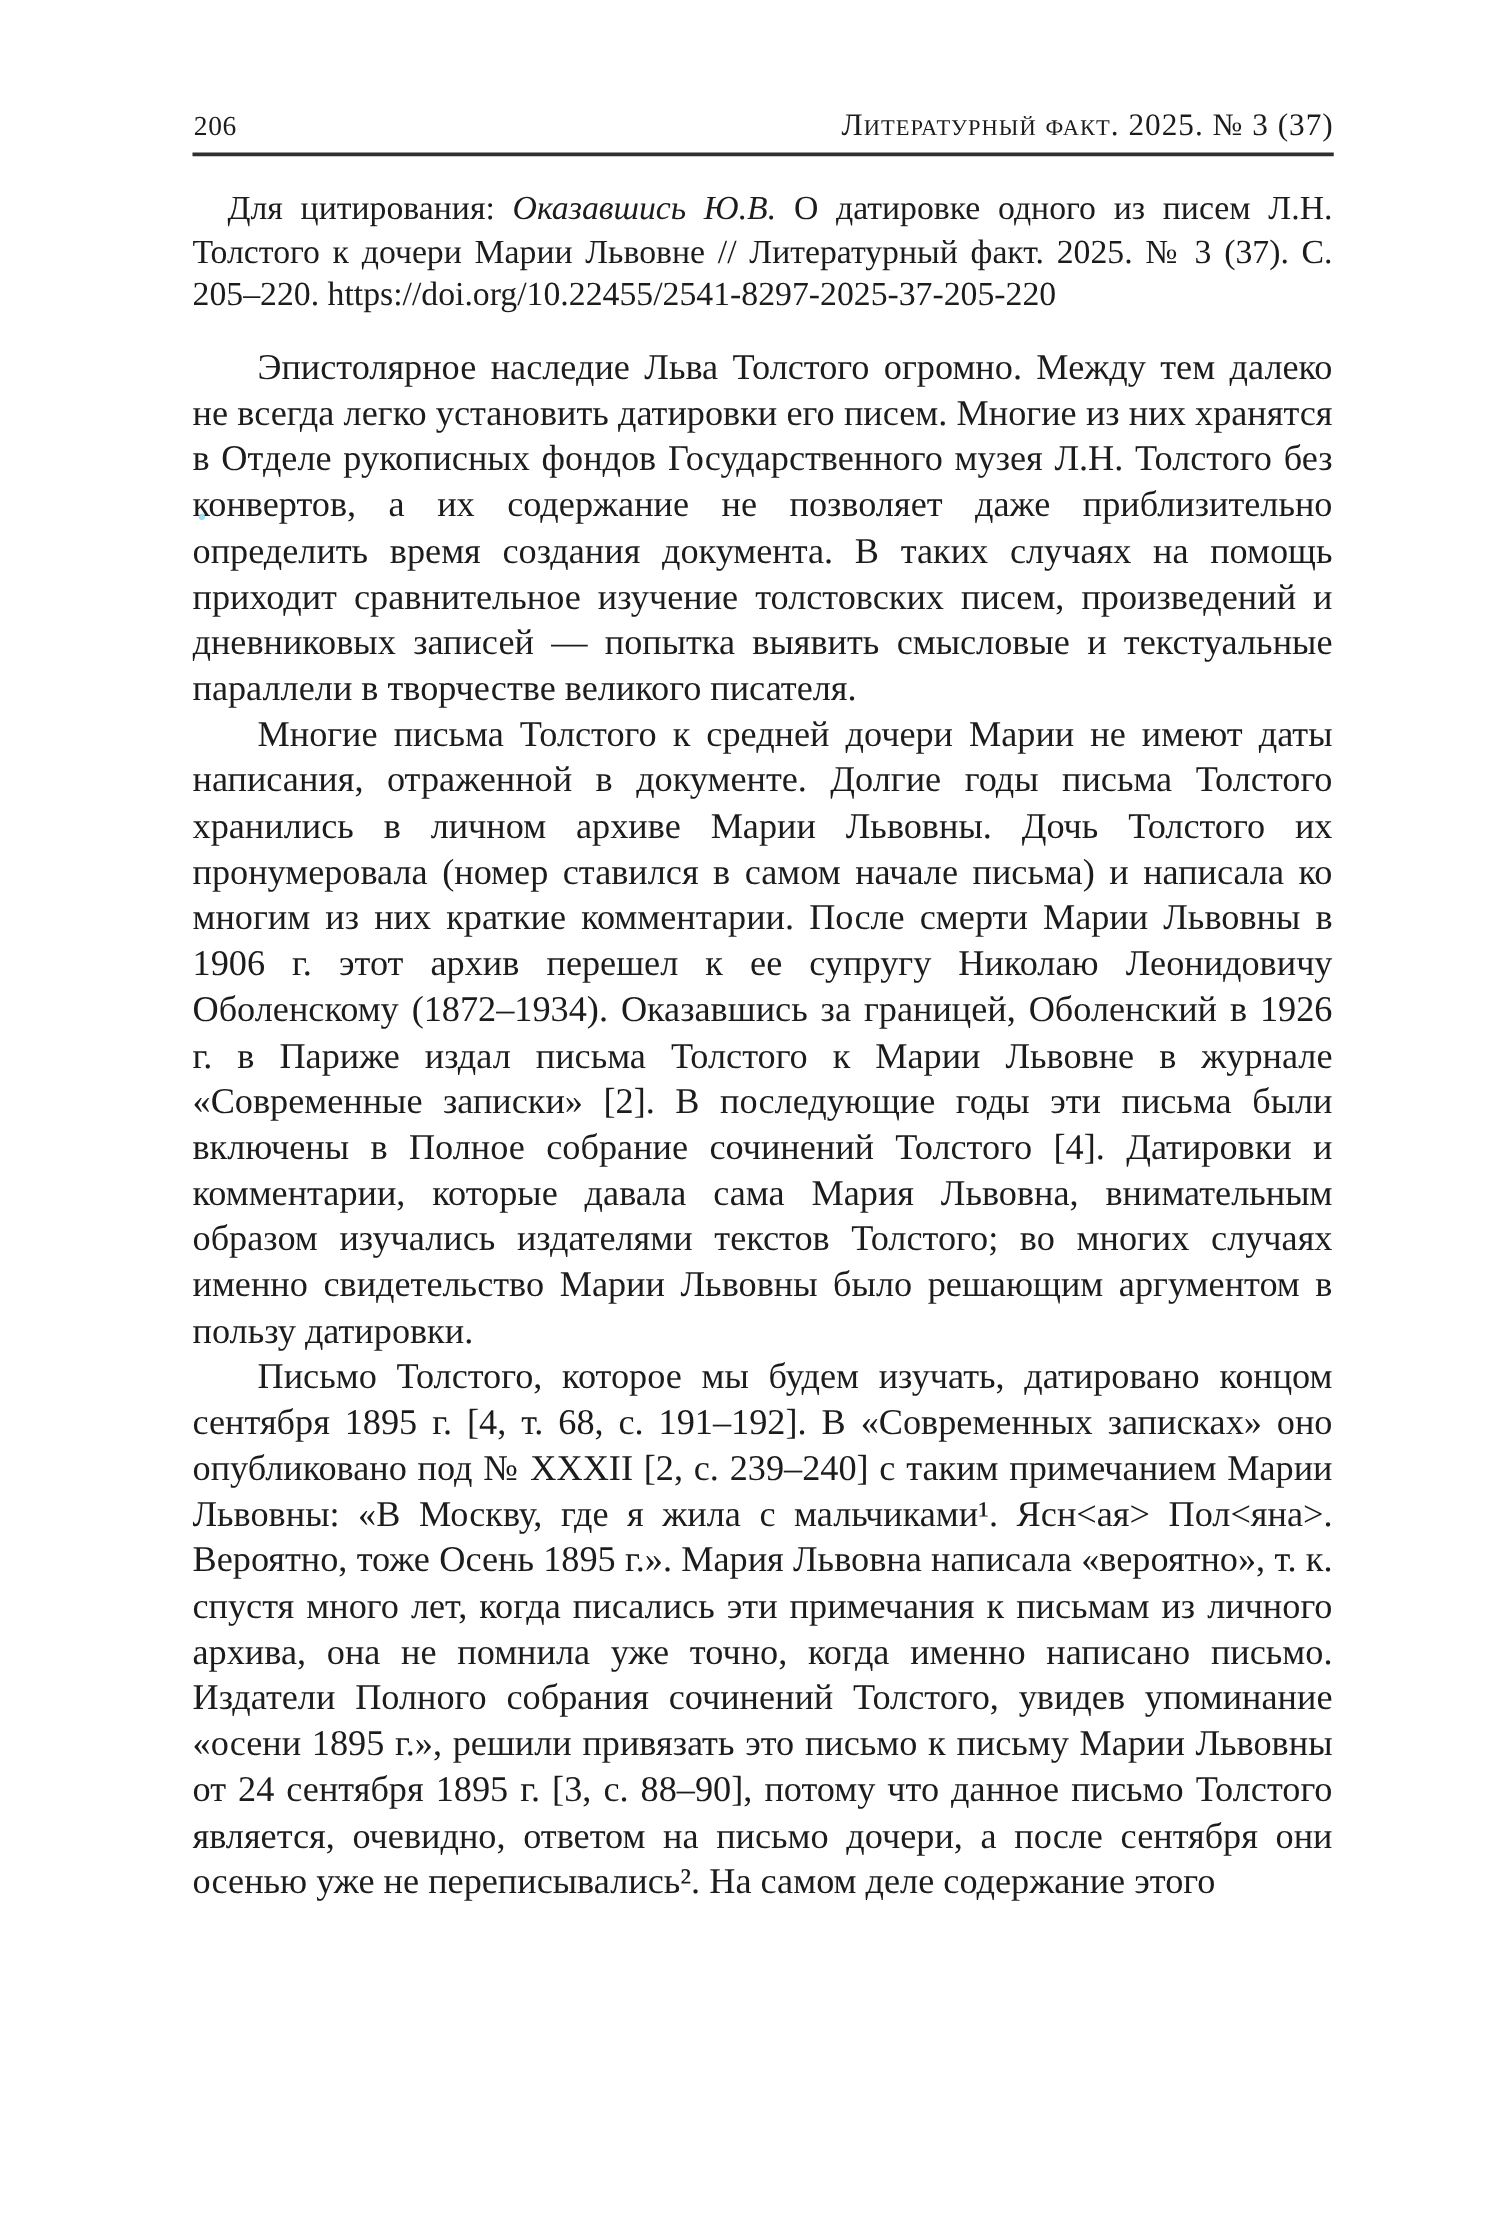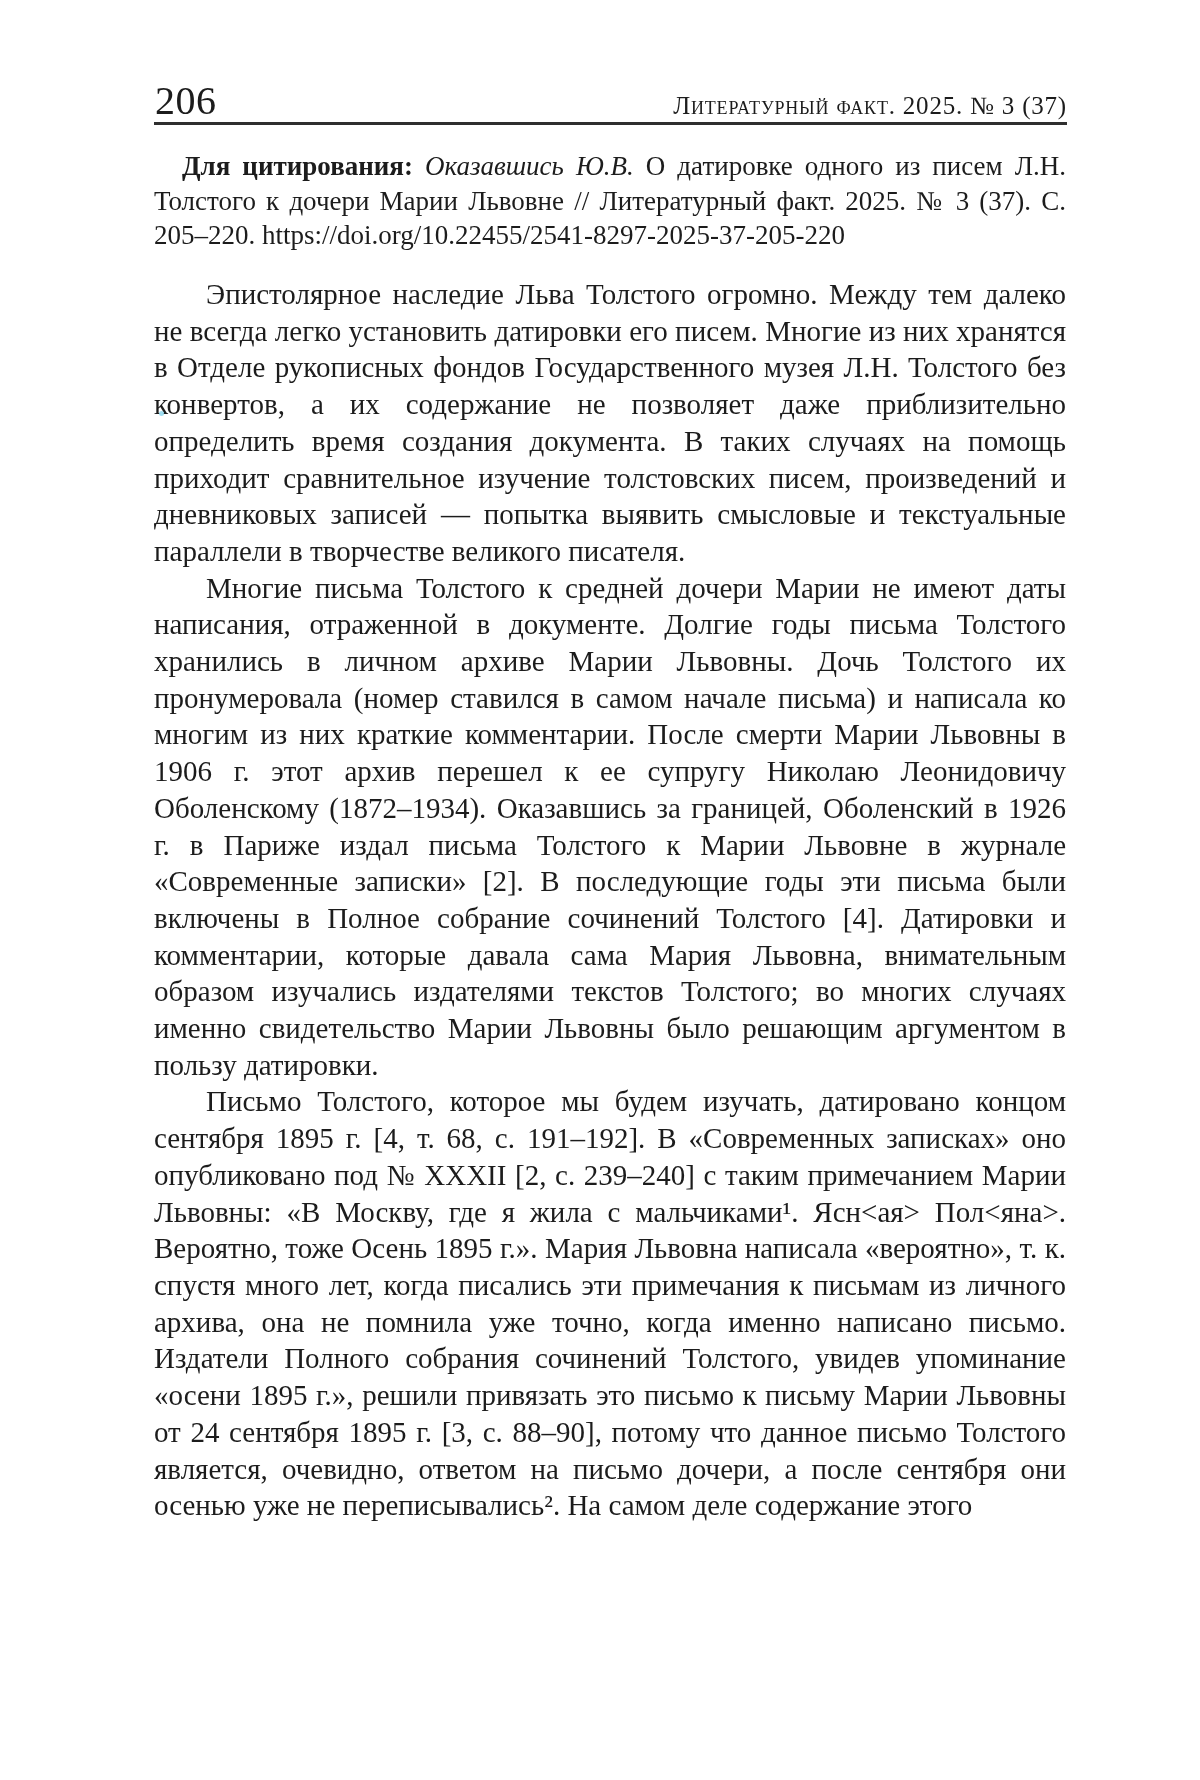--- a/index.html
+++ b/index.html
@@ -15,21 +15,21 @@
   .running-head {
     position: absolute;
     left: 155px;
     right: 133px;
     top: 86px;
     display: flex;
     justify-content: space-between;
     align-items: baseline;
   }
   .page-number {
-    font-size: 40px;
+    font-size: 22px;
     line-height: 30px;
     letter-spacing: 0.5px;
   }
   .journal-ref {
     font-size: 25px;
     line-height: 30px;
     font-variant: small-caps;
     letter-spacing: 0.8px;
   }
   .rule {
@@ -44,21 +44,21 @@
     position: absolute;
     left: 154px;
     width: 912px;
     top: 149px;
     margin: 0;
     font-size: 27px;
     line-height: 34.5px;
     text-align: justify;
     text-indent: 28px;
   }
-  .citation b { font-weight: bold; }
+  .citation b { font-weight: normal; }
   .citation i { font-style: italic; }
   .body-text {
     position: absolute;
     left: 154px;
     width: 912px;
     top: 276px;
     max-height: 1295px;
     overflow: hidden;
     font-size: 29px;
     line-height: 36.7px;

